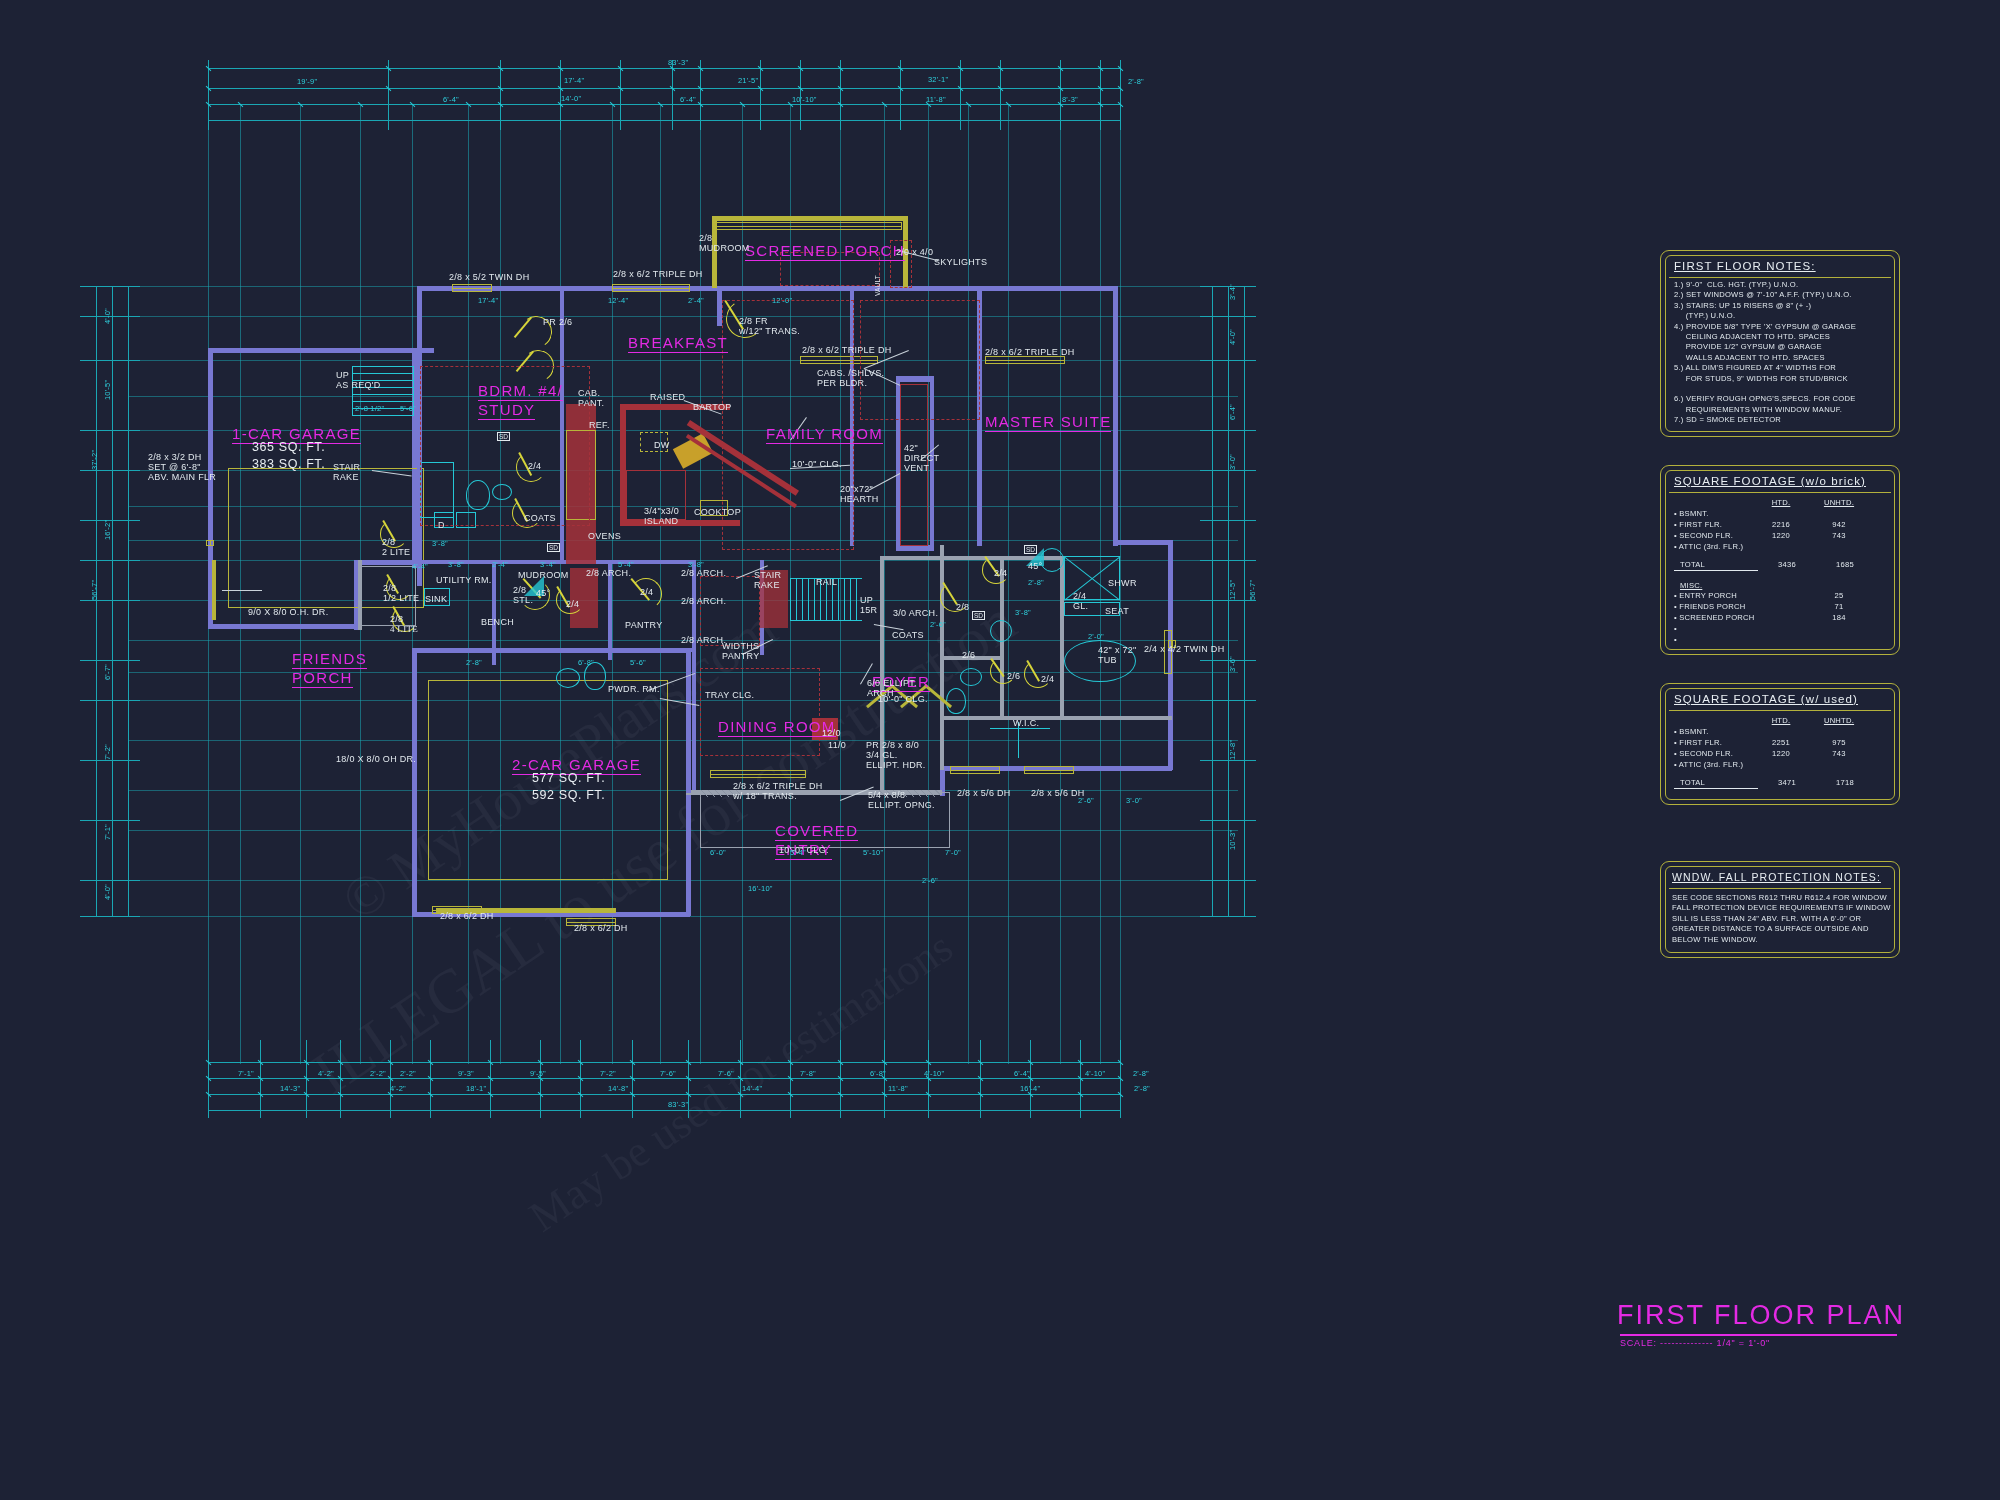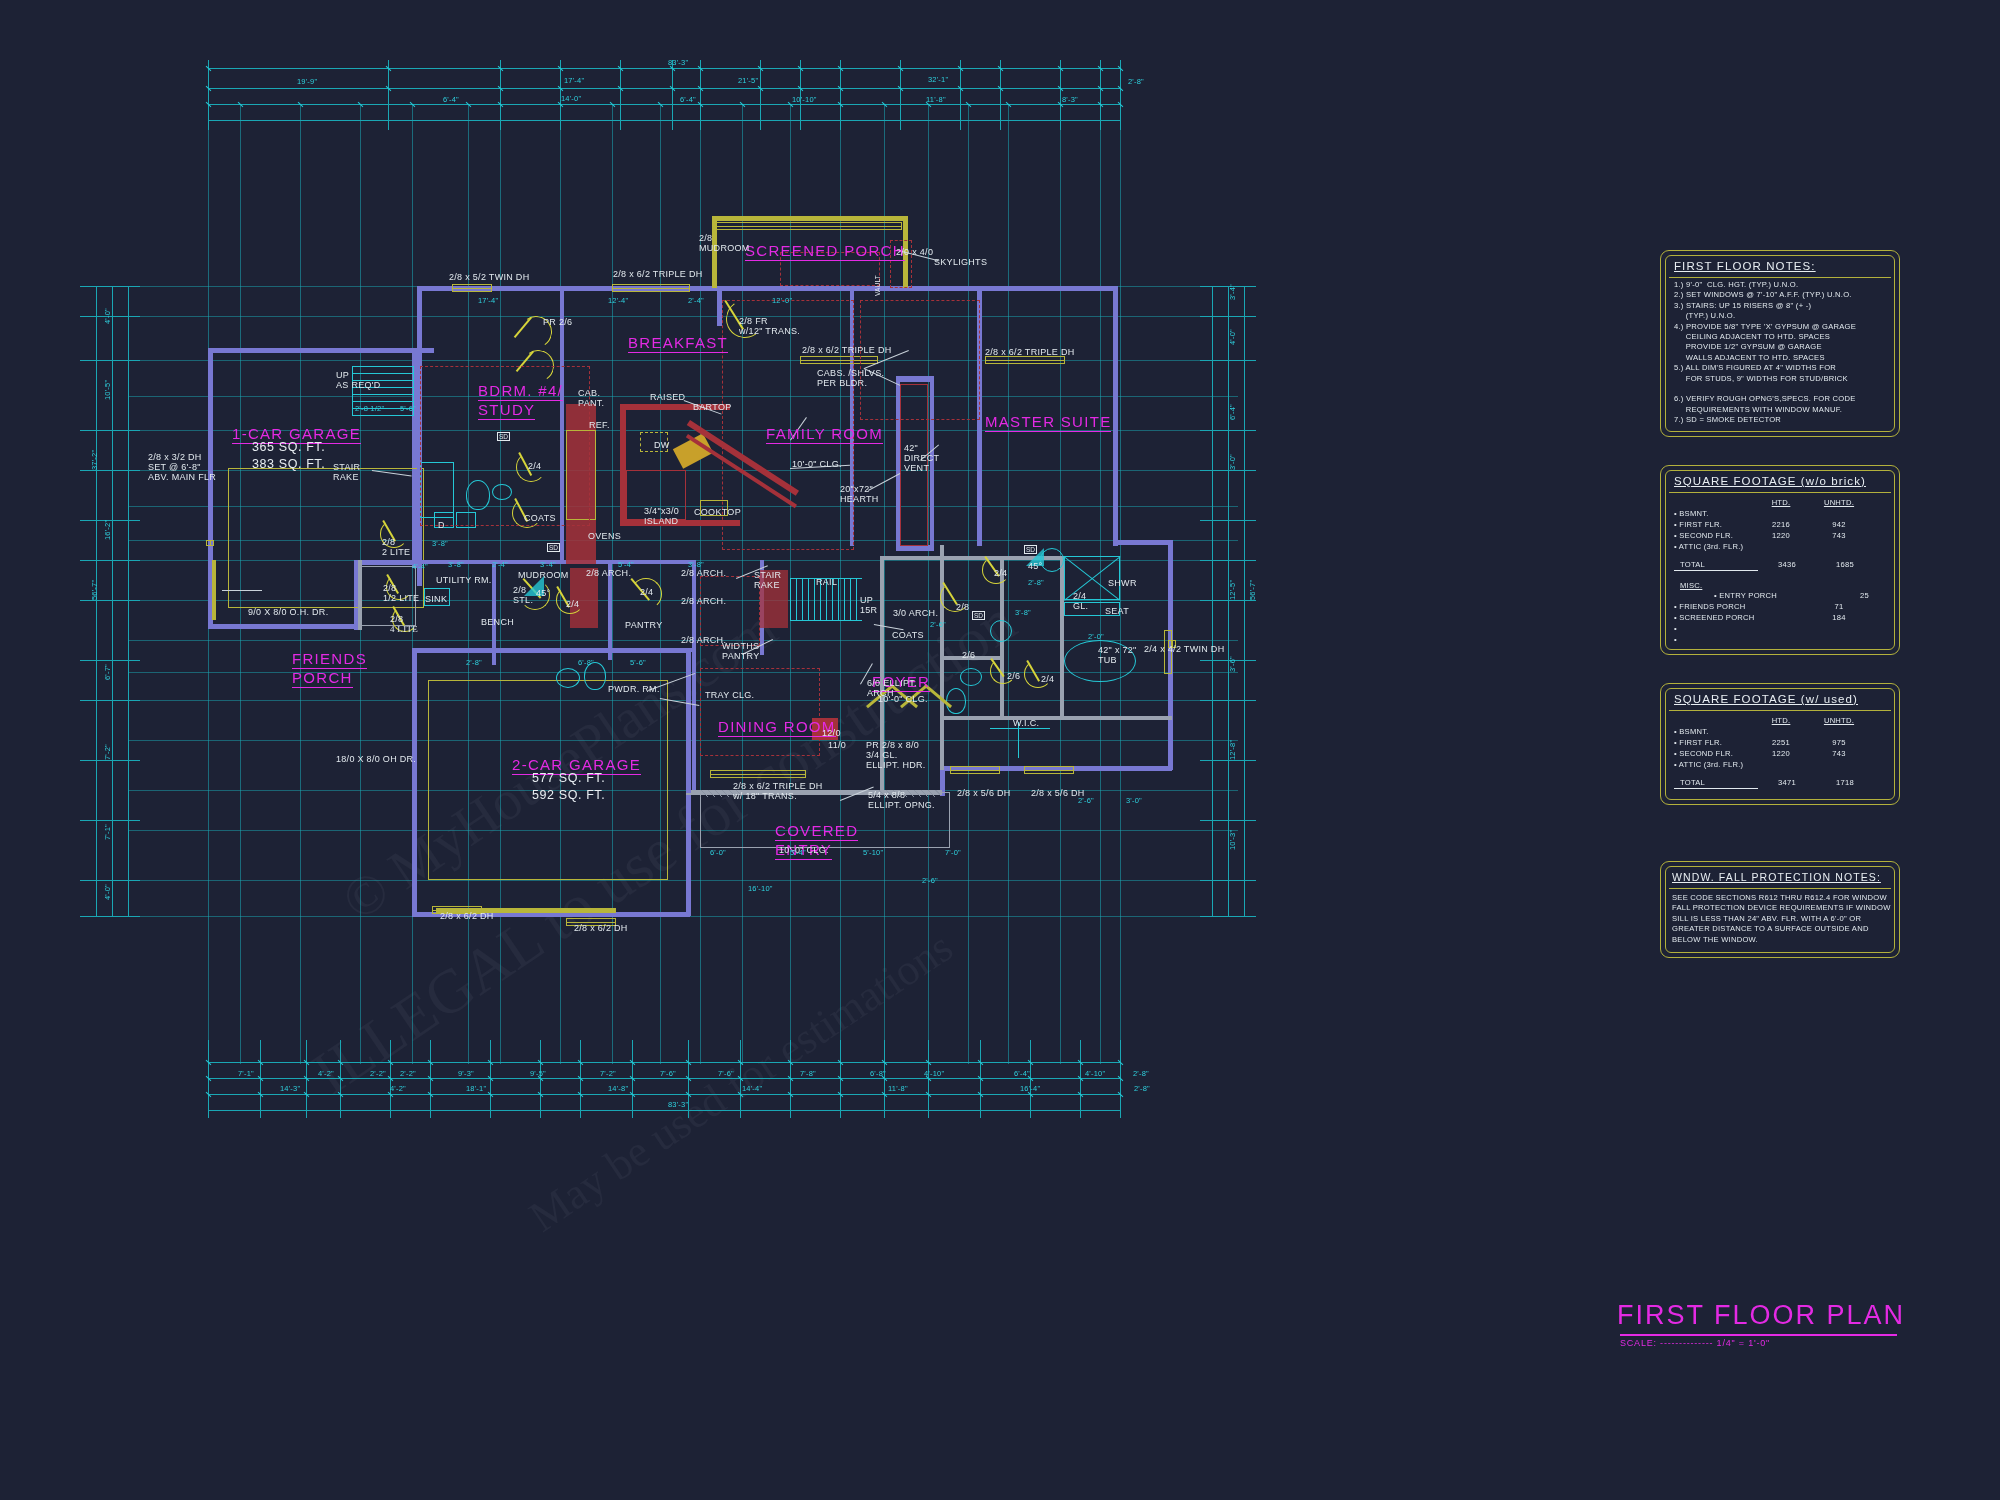--- a/index.html
+++ b/index.html
@@ -779,21 +779,21 @@
         </div>
         <div style="height: 7px;"></div>
         <div class="sfrow">
           <div class="c0" style="padding-left: 6px; border-bottom: 1px solid rgb(226, 233, 238); margin-right: 0px;">TOTAL</div>
           <div class="c1" style="text-align: center;">3436</div>
           <div class="c2" style="text-align: center;">1685</div>
         </div>
         <div style="height: 10px;"></div>
         <div class="sfhdr" style="text-decoration: underline; padding-left: 6px;">MISC.</div>
         <div class="sfrow">
-          <div class="c0" style="width: 136px; margin-left: 40px;">• ENTRY PORCH</div>
+          <div class="c0" style="width: 136px;">• ENTRY PORCH</div>
           <div class="c2" style="text-align: center;">25</div>
         </div>
         <div class="sfrow">
           <div class="c0" style="width: 136px;">• FRIENDS PORCH</div>
           <div class="c2" style="text-align: center;">71</div>
         </div>
         <div class="sfrow">
           <div class="c0" style="width: 136px;">• SCREENED PORCH</div>
           <div class="c2" style="text-align: center;">184</div>
         </div>

